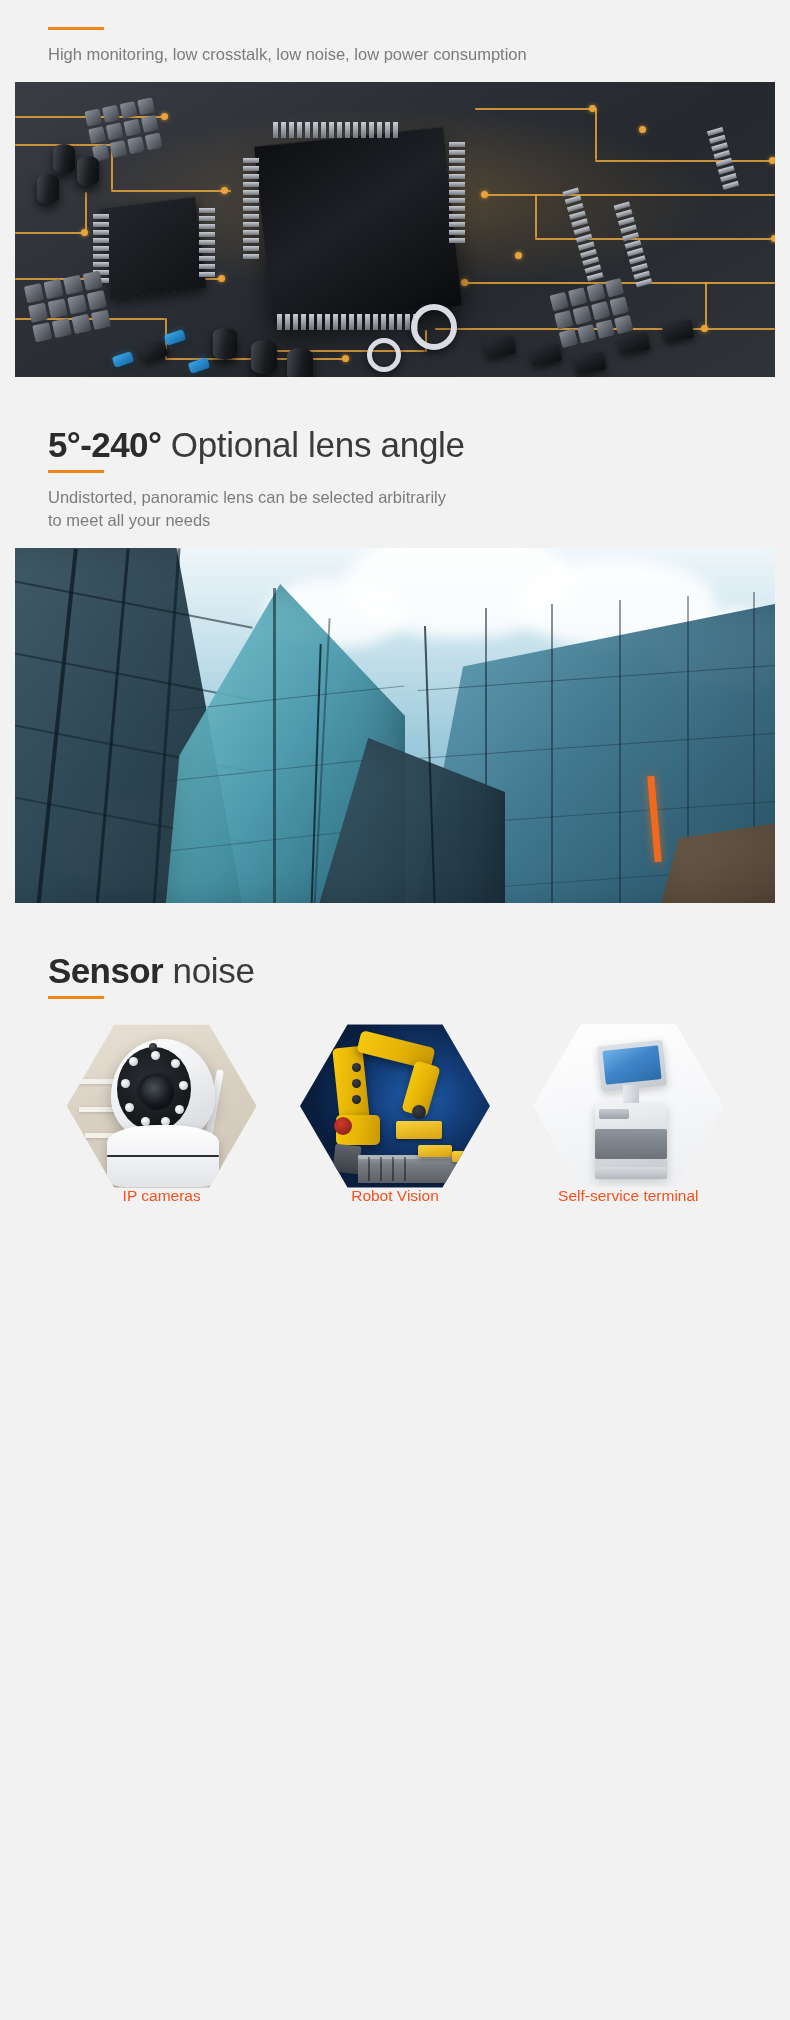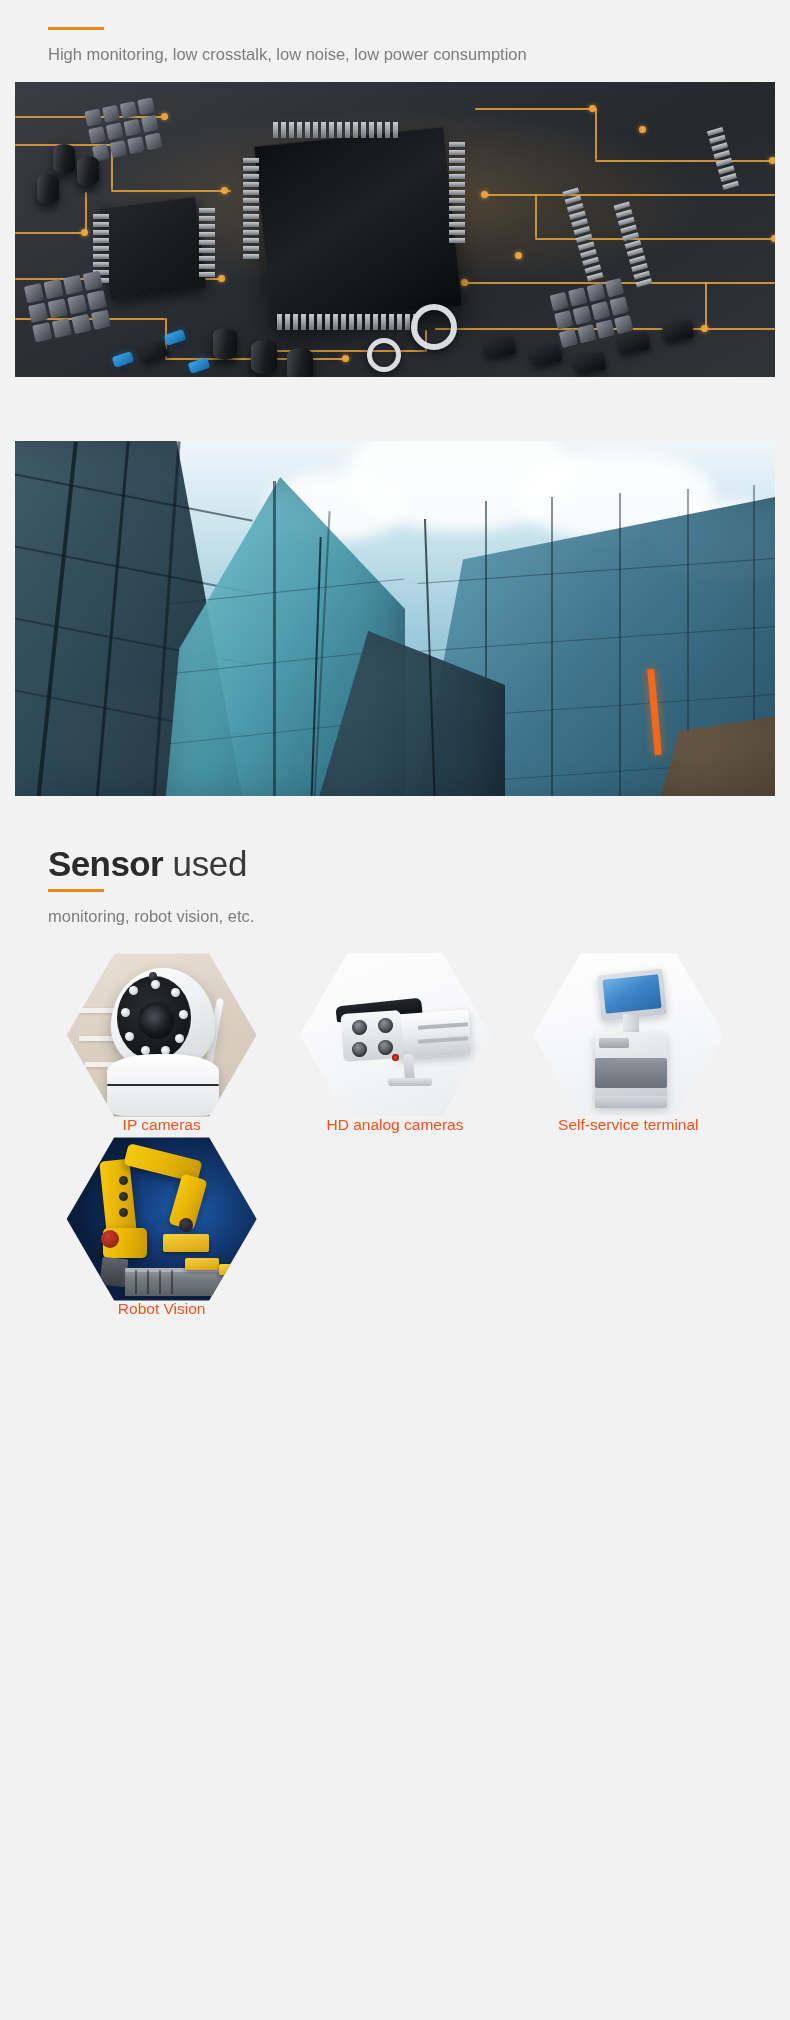--- a/index.html
+++ b/index.html
@@ -629,20 +629,30 @@
         <div class="cap" style="left:604px;top:252px;width:30px;height:18px;transform:rotate(-10deg);"></div>
         <div class="cap" style="left:648px;top:240px;width:30px;height:18px;transform:rotate(-10deg);"></div>
 
         <div class="coil" style="left:396px;top:222px;"></div>
         <div class="coil" style="left:352px;top:256px;width:24px;height:24px;border-width:5px;"></div>
       </div>
     </div>
   </div>
 
   <div class="section" style="padding-top:48px;">
+    <div class="section-head">
+      <div class="headline">
+        <span class="strong">5°-240°</span><span class="light"> Optional lens angle</span>
+      </div>
+      <div class="rule"></div>
+      <div class="subtitle">
+        <div>Undistorted, panoramic lens can be selected arbitrarily</div>
+        <div>to meet all your needs</div>
+      </div>
+    </div>
 
     <div class="hero hero-glass" style="margin-top:16px;">
       <div class="glass">
 
         <div class="cloudpatch" style="left:330px;top:-20px;width:230px;height:110px;"></div>
         <div class="cloudpatch" style="left:500px;top:10px;width:200px;height:90px;"></div>
         <div class="cloudpatch" style="left:250px;top:30px;width:140px;height:70px;"></div>
         <div class="cloudpatch" style="left:40px;top:250px;width:170px;height:95px;opacity:0.7;"></div>
         <div class="cloudpatch" style="left:640px;top:60px;width:150px;height:80px;"></div>
 
@@ -692,25 +702,24 @@
 
         <div class="mullion v" style="left:300px;top:96px;height:270px;width:2px;background:rgba(10,22,30,0.75);transform:rotate(2deg);"></div>
         <div class="mullion v" style="left:414px;top:78px;height:290px;width:2px;background:rgba(10,22,30,0.7);transform:rotate(-2deg);"></div>
       </div>
     </div>
   </div>
 
   <div class="section" style="padding-top:48px;">
     <div class="section-head">
       <div class="headline">
-        <span class="strong">Sensor</span><span class="light"> used</span>
+        <span class="strong">Sensor</span><span class="light"> noise</span>
       </div>
       <div class="rule"></div>
       <div class="subtitle">
-        <div>monitoring, robot vision, etc.</div>
       </div>
     </div>
 
     <div class="hex-grid" style="margin-top:22px;">
 
 
       <div class="hex-cell">
         <div class="hex-wrap">
           <div class="hex">
             <div class="art-room"></div>
@@ -731,57 +740,21 @@
             <div class="ir" style="left:74px;top:96px;"></div>
             <div class="ir" style="left:94px;top:96px;"></div>
             <div class="ir" style="left:82px;top:22px;width:8px;height:8px;background:radial-gradient(circle at 35% 35%,#4a4f56,#1a1d21);"></div>
             <div class="ipcam-base" style="left:40px;top:104px;width:112px;height:62px;"></div>
             <div class="wire" style="left:40px;top:134px;width:112px;height:2px;background:#2a2d32;"></div>
           </div>
         </div>
         <div class="hex-label">IP cameras</div>
       </div>
 
-      <div class="hex-cell">
-        <div class="hex-wrap">
-          <div class="hex">
-            <div class="art-white"></div>
-            <div class="bullet-hood" style="left:36px;top:52px;width:86px;height:16px;transform:rotate(-6deg);"></div>
-            <div class="bullet-body" style="left:96px;top:62px;width:74px;height:44px;transform:rotate(-4deg);"></div>
-            <div class="bullet-front" style="left:42px;top:62px;width:60px;height:48px;transform:rotate(-4deg);border-radius:6px;"></div>
-            <div class="bullet-dot" style="left:52px;top:70px;width:15px;height:15px;"></div>
-            <div class="bullet-dot" style="left:78px;top:68px;width:15px;height:15px;"></div>
-            <div class="bullet-dot" style="left:52px;top:92px;width:15px;height:15px;"></div>
-            <div class="bullet-dot" style="left:78px;top:90px;width:15px;height:15px;"></div>
-            <div class="bullet-dot" style="left:92px;top:104px;width:7px;height:7px;background:radial-gradient(circle,#ef4b2b,#9b1e08);"></div>
-            <div class="bracket" style="left:104px;top:104px;width:10px;height:30px;transform:rotate(-4deg);"></div>
-            <div class="bracket" style="left:88px;top:128px;width:44px;height:8px;"></div>
-            <div class="mullion h" style="left:118px;top:74px;width:50px;height:4px;background:rgba(120,126,134,0.5);transform:rotate(-4deg);"></div>
-            <div class="mullion h" style="left:118px;top:88px;width:50px;height:4px;background:rgba(120,126,134,0.4);transform:rotate(-4deg);"></div>
-          </div>
-        </div>
-        <div class="hex-label">HD analog cameras</div>
-      </div>
-
-
-      <div class="hex-cell">
-        <div class="hex-wrap">
-          <div class="hex">
-            <div class="art-light"></div>
-            <div class="kiosk-screen" style="left:66px;top:22px;width:66px;height:46px;transform:rotate(-6deg);"></div>
-            <div class="kiosk-glass" style="left:71px;top:27px;width:56px;height:34px;transform:rotate(-6deg);"></div>
-            <div class="kiosk-neck" style="left:90px;top:64px;width:16px;height:22px;"></div>
-            <div class="kiosk-body" style="left:62px;top:82px;width:72px;height:74px;"></div>
-            <div class="kiosk-band" style="left:62px;top:108px;width:72px;height:30px;"></div>
-            <div class="kiosk-band" style="left:66px;top:88px;width:30px;height:10px;background:linear-gradient(180deg,#c6cad0,#9fa4ab);"></div>
-            <div class="kiosk-band" style="left:62px;top:146px;width:72px;height:12px;background:linear-gradient(180deg,#d8dade,#b4b8be);"></div>
-          </div>
-        </div>
-        <div class="hex-label">Self-service terminal</div>
-      </div>
+
 
       <div class="hex-cell">
         <div class="hex-wrap">
           <div class="hex">
             <div class="art-navy"></div>
             <div class="robot-seg" style="left:36px;top:26px;width:30px;height:74px;transform:rotate(-6deg);"></div>
             <div class="robot-seg" style="left:58px;top:18px;width:76px;height:22px;transform:rotate(14deg);"></div>
             <div class="robot-seg" style="left:108px;top:42px;width:26px;height:52px;transform:rotate(16deg);"></div>
             <div class="robot-seg" style="left:36px;top:94px;width:44px;height:30px;"></div>
             <div class="robot-joint" style="left:52px;top:42px;width:9px;height:9px;"></div>
@@ -797,16 +770,32 @@
             <div class="box-yellow" style="left:152px;top:130px;width:26px;height:11px;"></div>
             <div class="mullion v" style="left:68px;top:136px;height:24px;width:2px;background:rgba(0,0,0,0.4);"></div>
             <div class="mullion v" style="left:80px;top:136px;height:24px;width:2px;background:rgba(0,0,0,0.4);"></div>
             <div class="mullion v" style="left:92px;top:136px;height:24px;width:2px;background:rgba(0,0,0,0.4);"></div>
             <div class="mullion v" style="left:104px;top:136px;height:24px;width:2px;background:rgba(0,0,0,0.4);"></div>
           </div>
         </div>
         <div class="hex-label">Robot Vision</div>
       </div>
 
+      <div class="hex-cell">
+        <div class="hex-wrap">
+          <div class="hex">
+            <div class="art-light"></div>
+            <div class="kiosk-screen" style="left:66px;top:22px;width:66px;height:46px;transform:rotate(-6deg);"></div>
+            <div class="kiosk-glass" style="left:71px;top:27px;width:56px;height:34px;transform:rotate(-6deg);"></div>
+            <div class="kiosk-neck" style="left:90px;top:64px;width:16px;height:22px;"></div>
+            <div class="kiosk-body" style="left:62px;top:82px;width:72px;height:74px;"></div>
+            <div class="kiosk-band" style="left:62px;top:108px;width:72px;height:30px;"></div>
+            <div class="kiosk-band" style="left:66px;top:88px;width:30px;height:10px;background:linear-gradient(180deg,#c6cad0,#9fa4ab);"></div>
+            <div class="kiosk-band" style="left:62px;top:146px;width:72px;height:12px;background:linear-gradient(180deg,#d8dade,#b4b8be);"></div>
+          </div>
+        </div>
+        <div class="hex-label">Self-service terminal</div>
+      </div>
+
     </div>
   </div>
 
 </div>
 
 </body></html>

